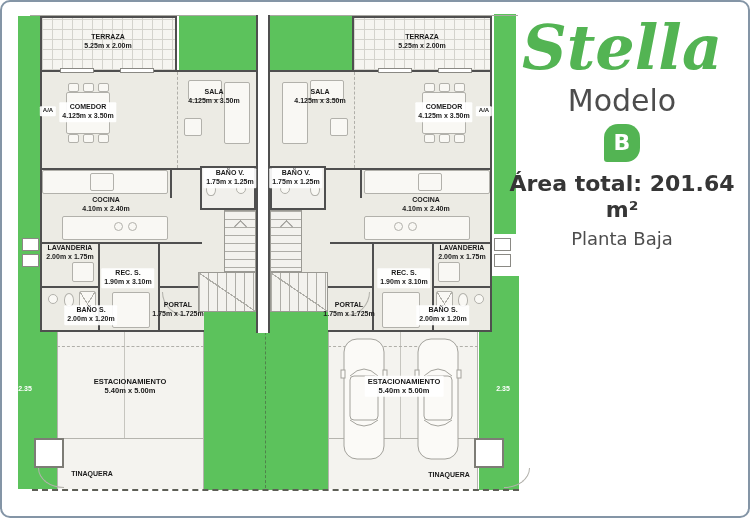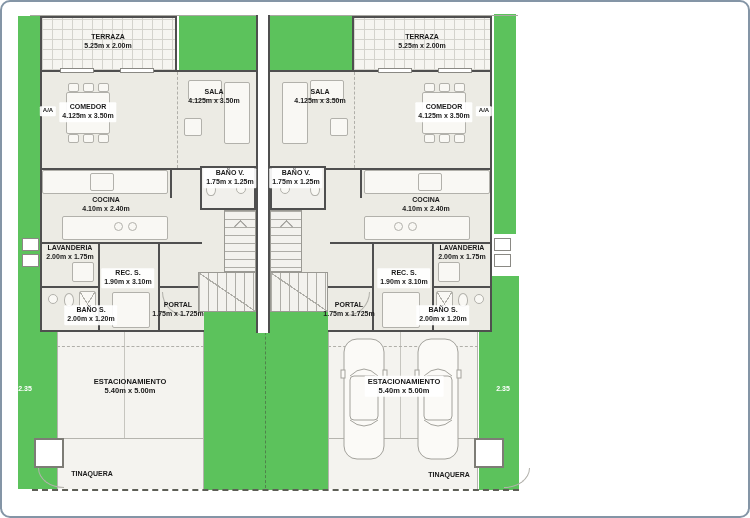--- a/index.html
+++ b/index.html
@@ -324,14 +324,23 @@
     <span class="nm">ESTACIONAMIENTO</span>
     <span class="dm">5.40m x 5.00m</span>
   </div>
   <div class="rlabel nobg" style="left:447px;top:473px;">
     <span class="nm">TINAQUERA</span>
   </div>
 
   <div class="dimmark" style="left:23px;top:386px;">2.35</div>
   <div class="dimmark" style="left:501px;top:386px;">2.35</div>
 
+  <div class="title-panel">
+    <div class="brand">Stella</div>
+    <div class="modelo">Modelo</div>
+    <div>
+      <span class="badge">B</span>
+    </div>
+    <div class="area">Área total: 201.64 m²</div>
+    <div class="floor">Planta Baja</div>
+  </div>
 
 </div>
 
 </body></html>

